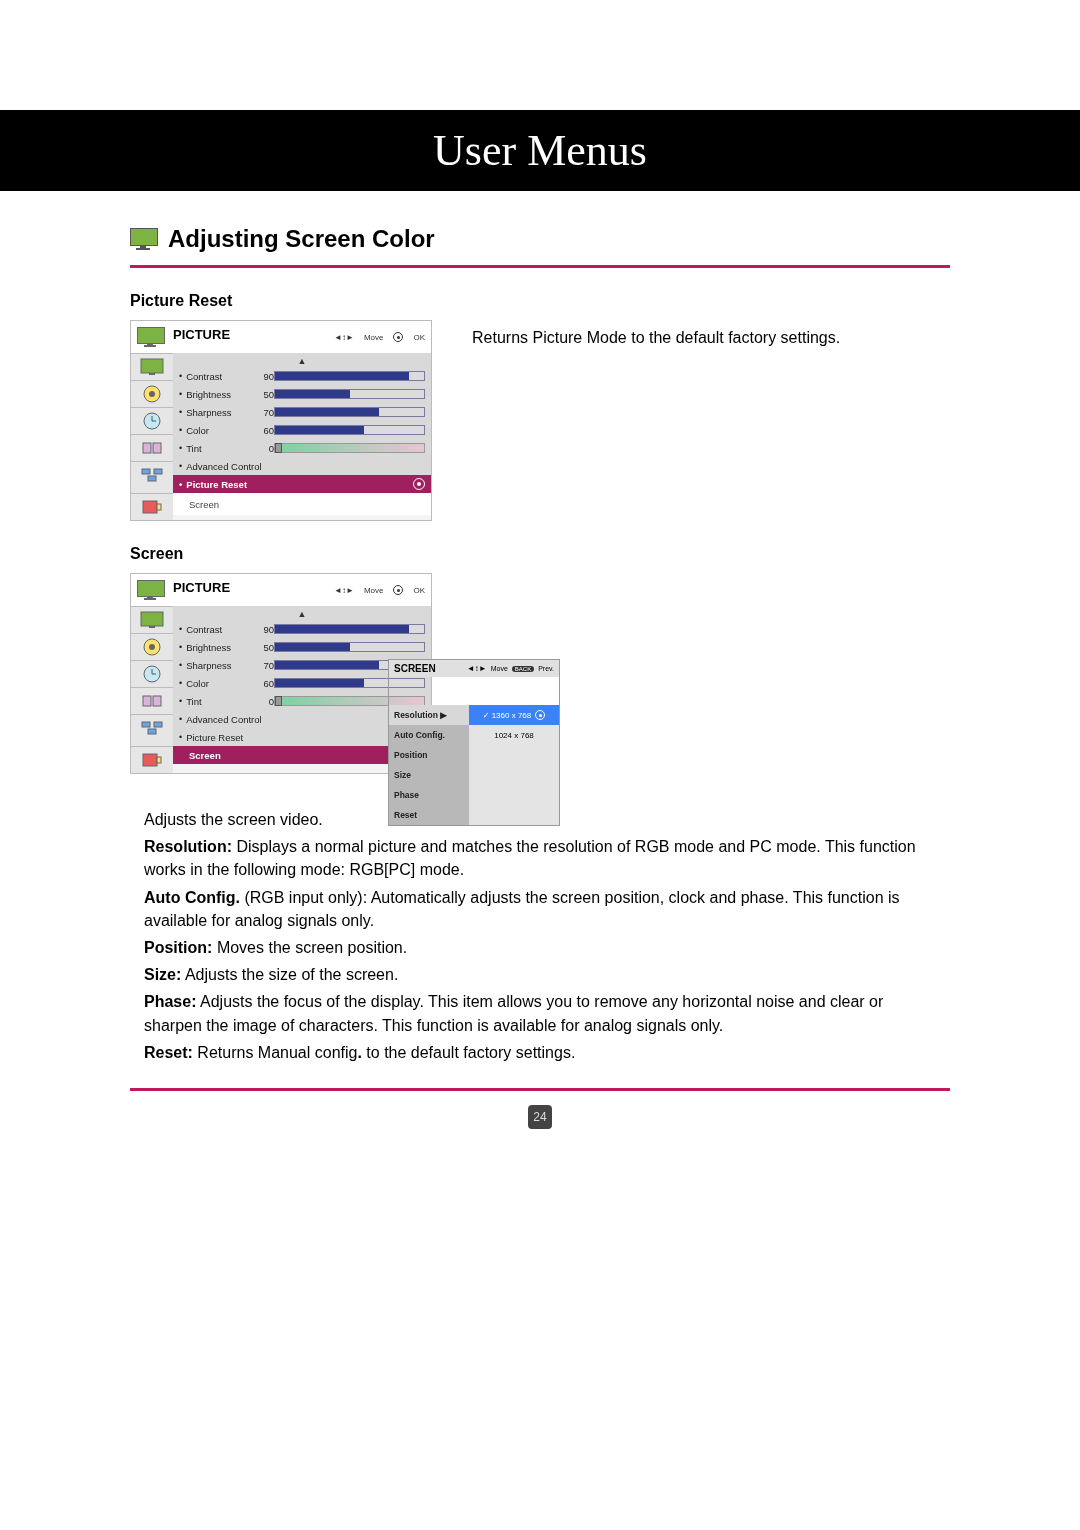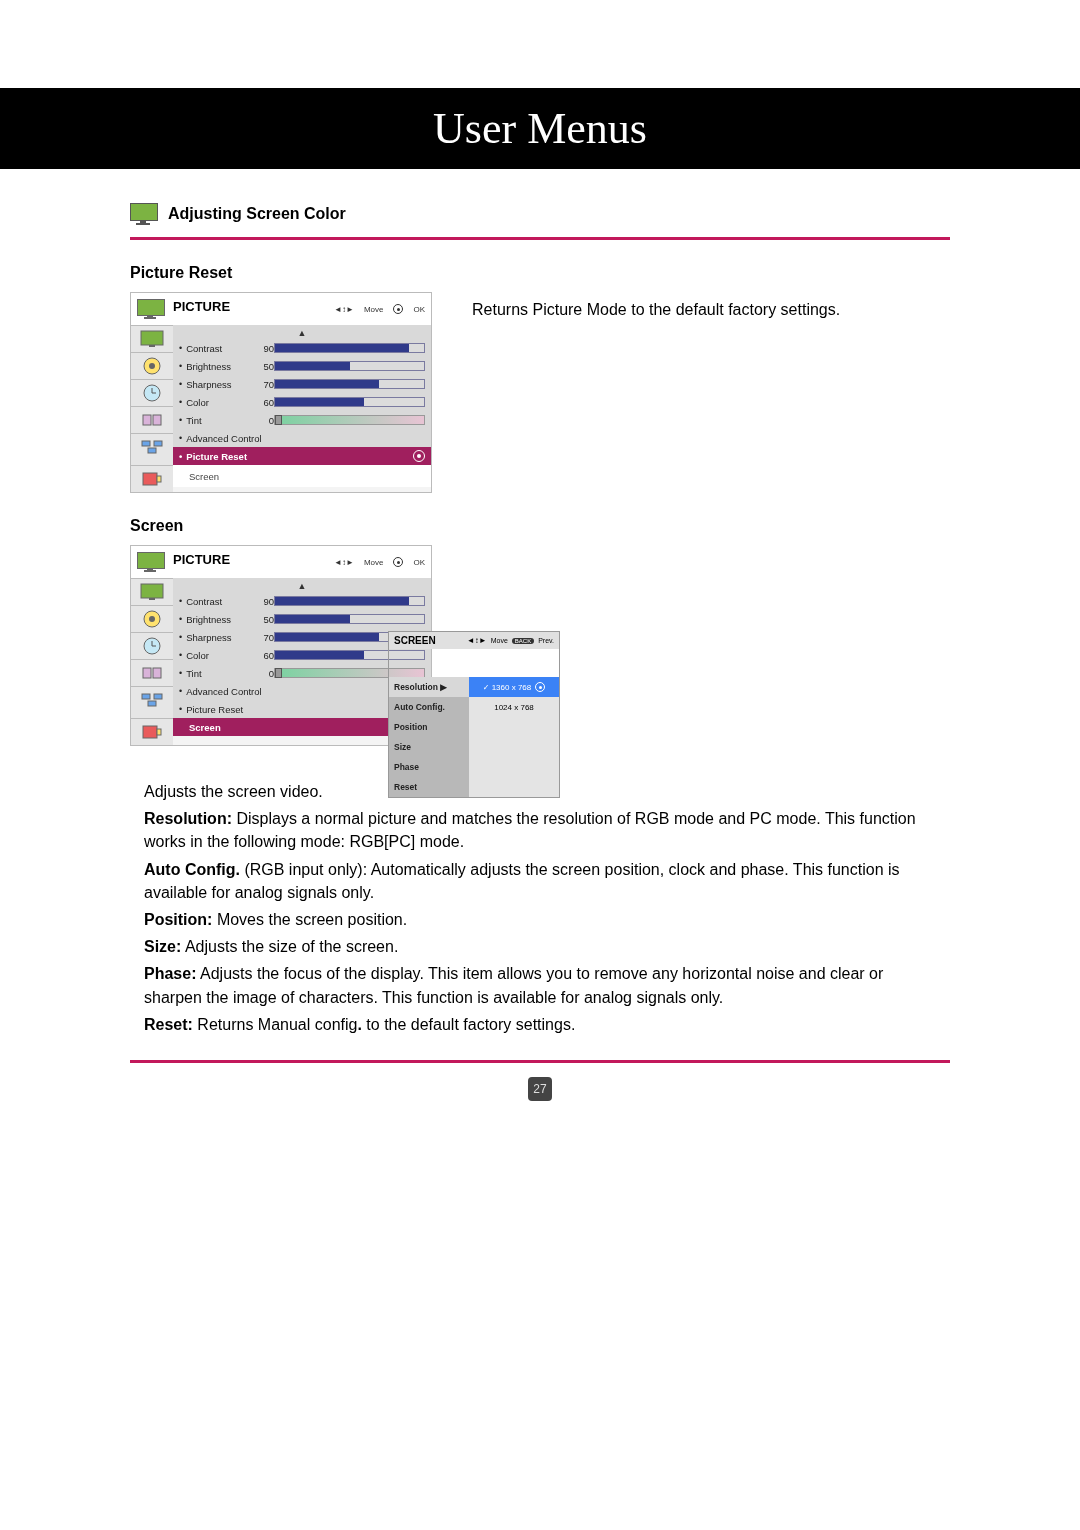--- a/index.html
+++ b/index.html
@@ -7,21 +7,21 @@
     padding: 0;
     font-family: Arial, Helvetica, sans-serif;
     background: #fff;
     color: #000;
   }
   .page {
     width: 1080px;
     height: 1530px;
     position: relative;
     box-sizing: border-box;
-    padding-top: 88px;
+    padding-top: 110px;
   }
   .title-bar {
     background: #000;
     color: #fff;
     text-align: center;
     font-family: "Times New Roman", serif;
     font-size: 44px;
     padding: 15px 0;
   }
   .content {
@@ -56,21 +56,21 @@
   }
   .monitor-icon-large .base {
     position: absolute;
     left: 6px;
     top: 20px;
     width: 14px;
     height: 2px;
     background: #555;
   }
   .section-title {
-    font-size: 16px;
+    font-size: 24px;
     font-weight: bold;
   }
   .subheading {
     font-weight: bold;
     font-size: 16px;
     margin-top: 24px;
     margin-bottom: 10px;
   }
   .two-col {
     display: flex;
@@ -640,15 +640,15 @@
       <p>Adjusts the screen video.</p>
       <p><span class="bold">Resolution:</span><span> Displays a normal picture and matches the resolution of RGB mode and PC mode. This function works in the following mode: RGB[PC] mode.</span></p>
       <p><span class="bold">Auto Config.</span><span> (RGB input only): Automatically adjusts the screen position, clock and phase. This function is available for analog signals only.</span></p>
       <p><span class="bold">Position:</span><span> Moves the screen position.</span></p>
       <p><span class="bold">Size:</span><span> Adjusts the size of the screen.</span></p>
       <p><span class="bold">Phase:</span><span> Adjusts the focus of the display. This item allows you to remove any horizontal noise and clear or sharpen the image of characters. This function is available for analog signals only.</span></p>
       <p><span class="bold">Reset:</span><span> Returns Manual config</span><span class="bold">.</span><span> to the default factory settings.</span></p>
     </div>
 
     <div class="footer-line"></div>
-    <div class="page-num">27</div>
+    <div class="page-num">24</div>
   </div>
 </div>
 
 </body></html>

